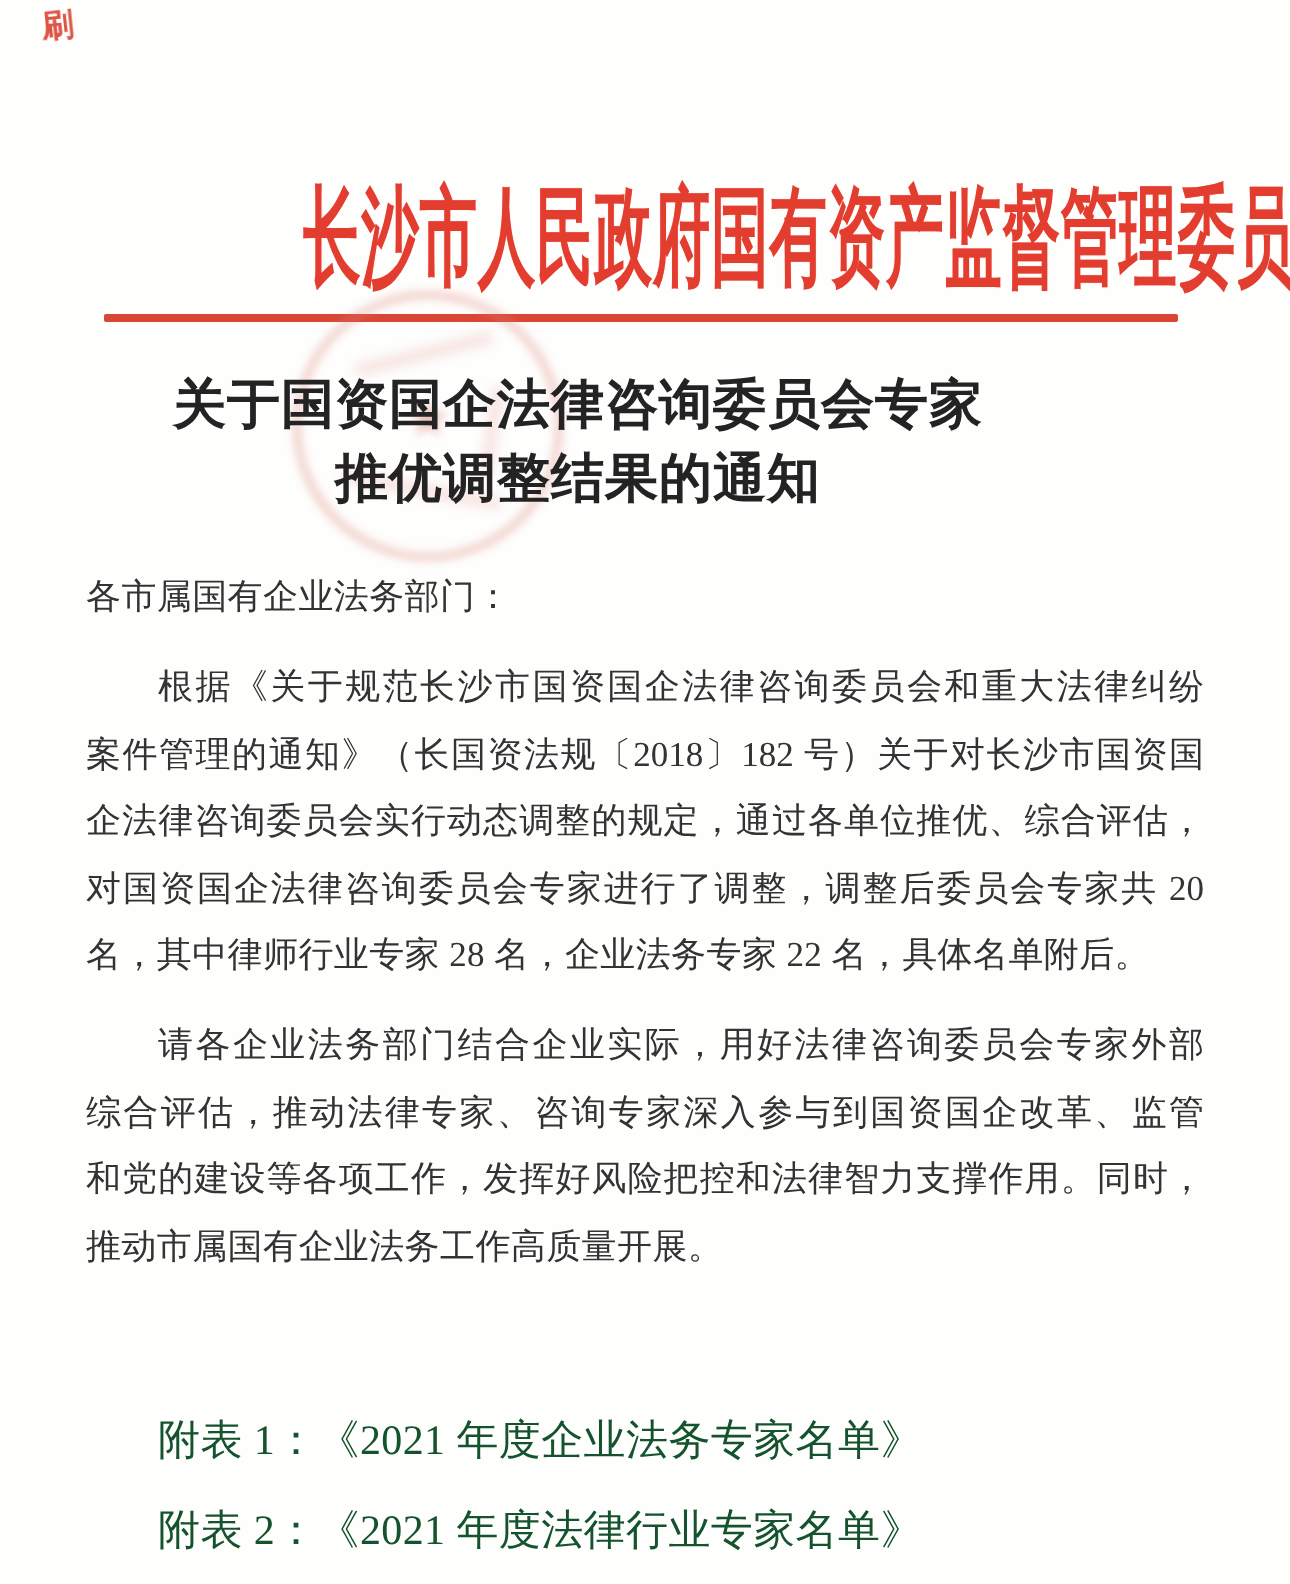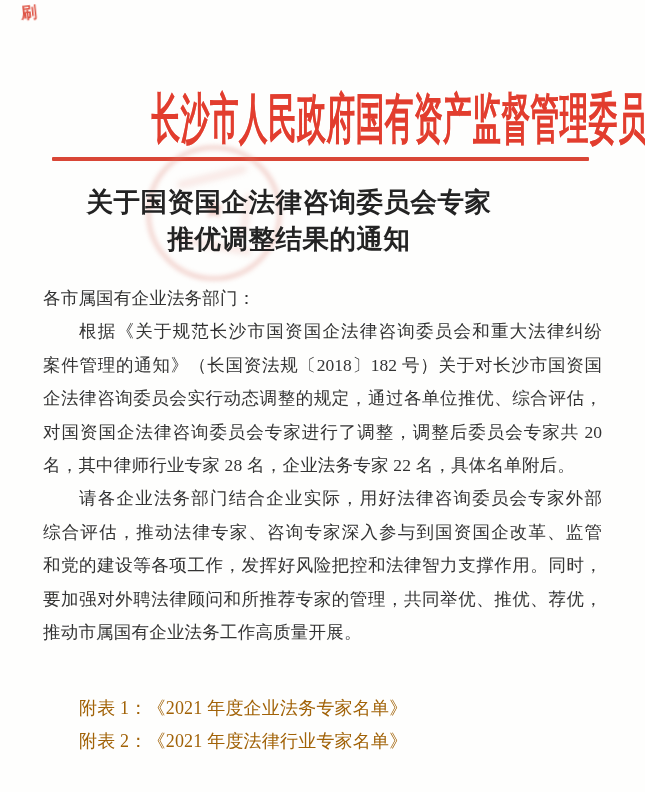--- a/index.html
+++ b/index.html
@@ -57,27 +57,27 @@
   }
   .doc-title.l1{top:187px;}
   .doc-title.l2{top:224px;}
   
   .body-text{
     position:absolute;left:43px;top:282px;width:559px;
     color:#333333;font-size:17.5px;
   }
   .attachments{
     position:absolute;left:43px;top:692px;width:559px;
-    color:#a16207;font-size:18px;
+    color:#14532d;font-size:21px;
   }
   .body-line{
     height:33.4px;line-height:33.4px;overflow:hidden;
     letter-spacing:.2px;white-space:normal;font-family:Liberation Serif, serif;
   }
-  .body-line.indent{padding-left:36px;}
+  .body-line.indent{padding-left:36px;margin-top:12px;}
   .body-line.justify{text-align:justify;text-align-last:justify;letter-spacing:0;}
 </style>
 </head>
 <body>
 
 <div class="page">
 
   <div class="corner-mark">刷</div>
 
   <div class="agency-title">长沙市人民政府国有资产监督管理委员会</div>
@@ -98,21 +98,20 @@
   <div class="body-text">
       <div class="body-line">各市属国有企业法务部门：</div>
       <div class="body-line indent justify">根据《关于规范长沙市国资国企法律咨询委员会和重大法律纠纷</div>
       <div class="body-line justify">案件管理的通知》（长国资法规〔2018〕182 号）关于对长沙市国资国</div>
       <div class="body-line justify">企法律咨询委员会实行动态调整的规定，通过各单位推优、综合评估，</div>
       <div class="body-line justify">对国资国企法律咨询委员会专家进行了调整，调整后委员会专家共 20</div>
       <div class="body-line">名，其中律师行业专家 28 名，企业法务专家 22 名，具体名单附后。</div>
       <div class="body-line indent justify">请各企业法务部门结合企业实际，用好法律咨询委员会专家外部</div>
       <div class="body-line justify">综合评估，推动法律专家、咨询专家深入参与到国资国企改革、监管</div>
       <div class="body-line justify">和党的建设等各项工作，发挥好风险把控和法律智力支撑作用。同时，</div>
-      <div class="body-line justify">要加强对外聘法律顾问和所推荐专家的管理，共同举优、推优、荐优，</div>
       <div class="body-line">推动市属国有企业法务工作高质量开展。</div>
     </div>
 
   <div class="attachments">
       <div class="body-line indent">附表 1：《2021 年度企业法务专家名单》</div>
       <div class="body-line indent">附表 2：《2021 年度法律行业专家名单》</div>
     </div>
 
 </div>
 

